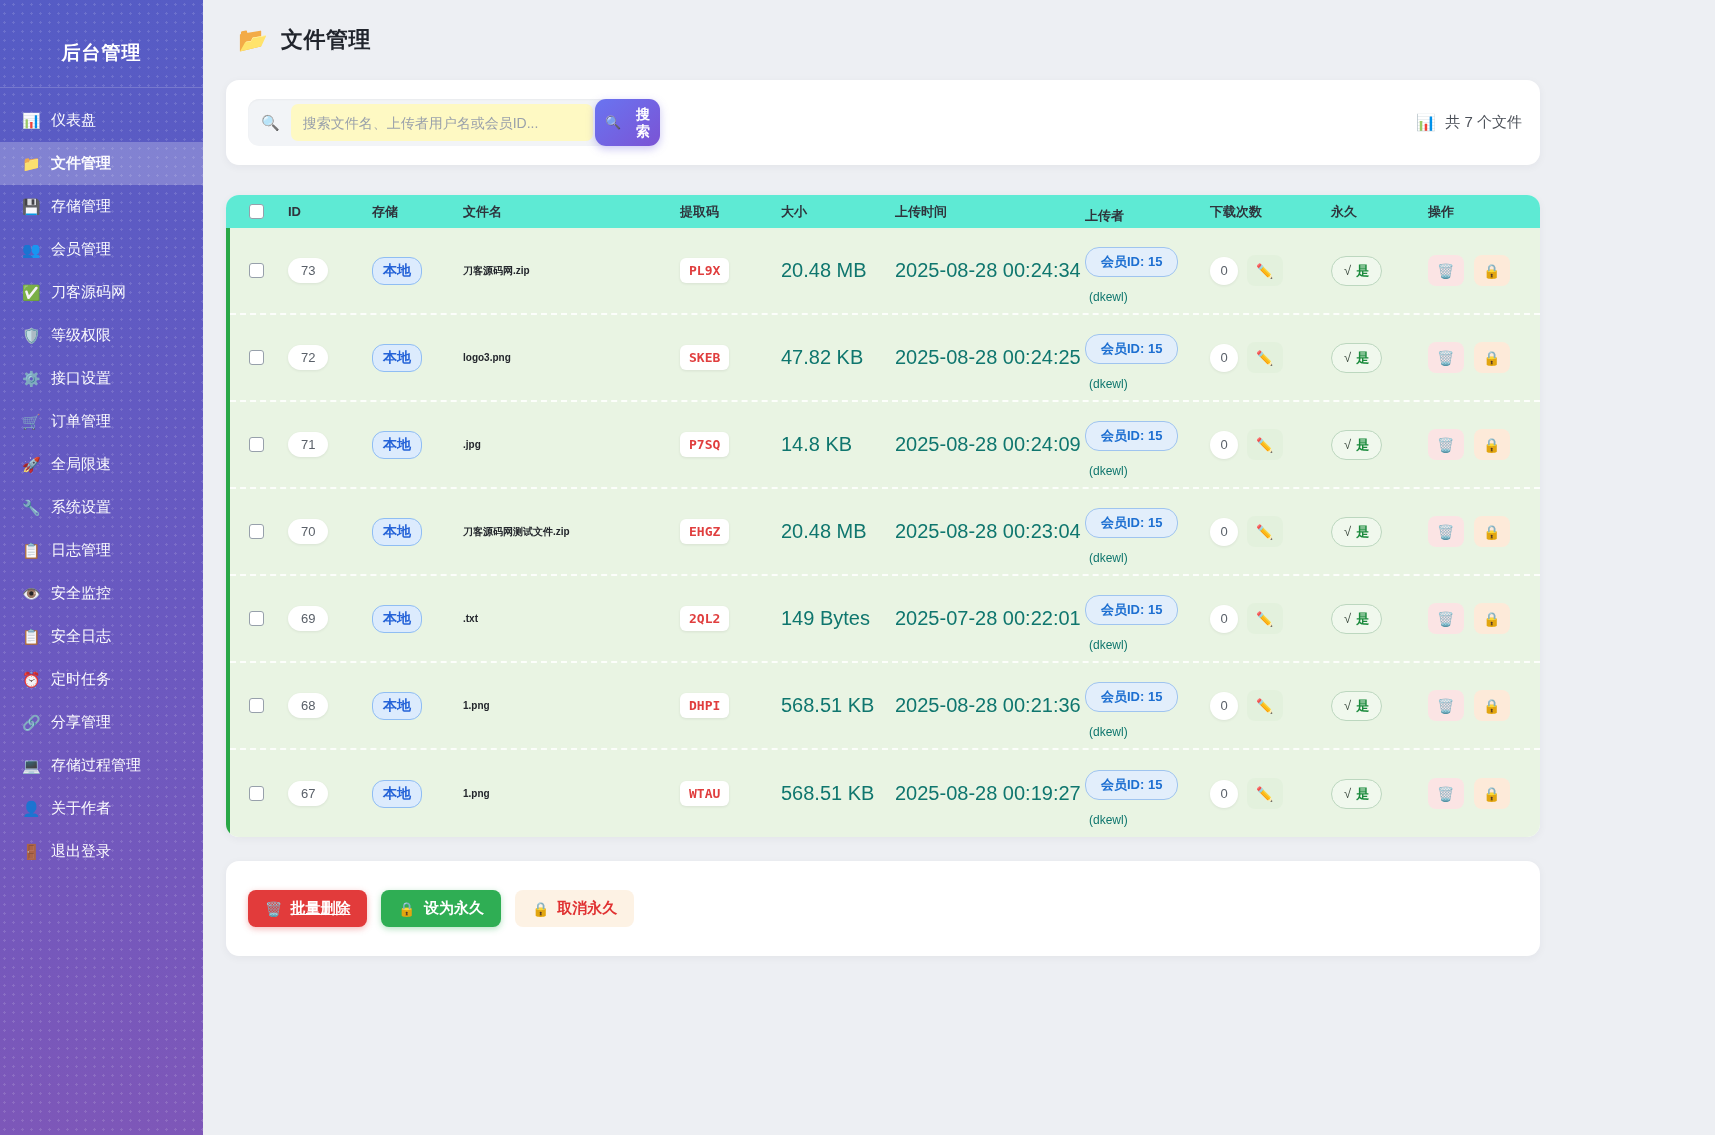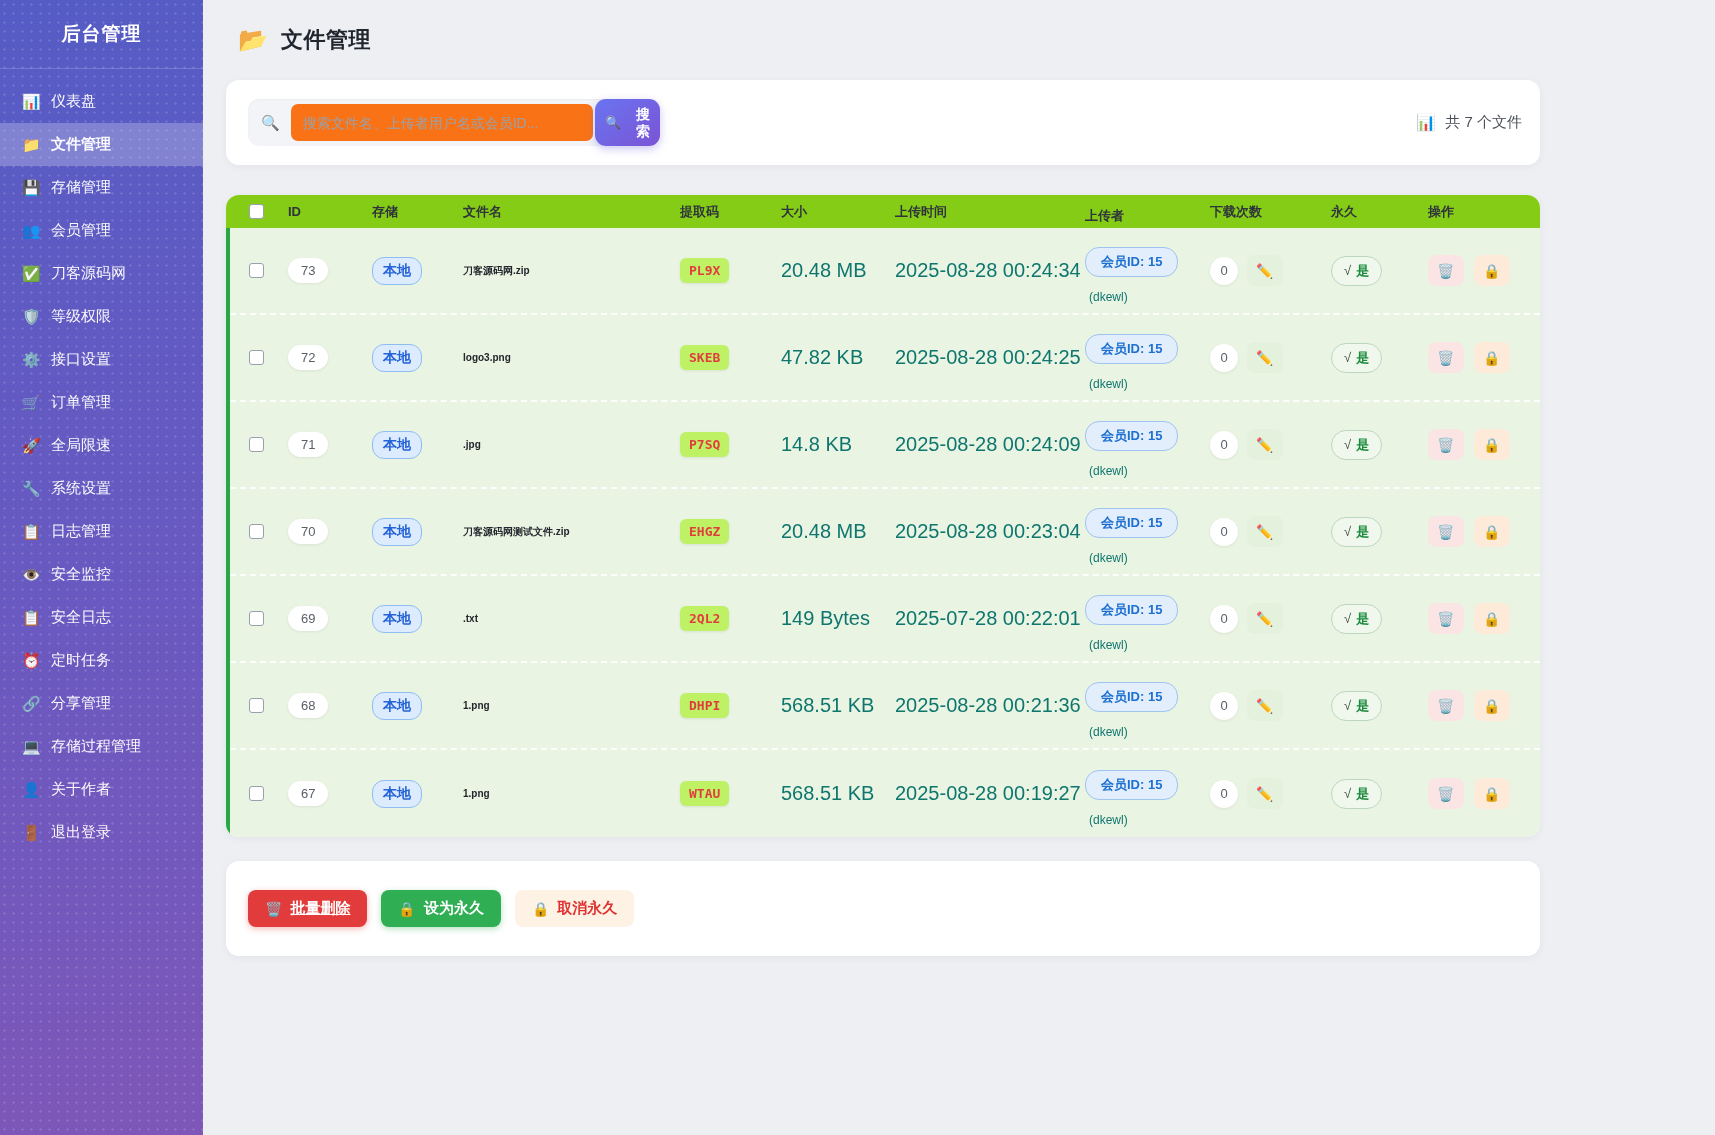--- a/index.html
+++ b/index.html
@@ -15,20 +15,21 @@
     background-image:
       radial-gradient(rgba(255,255,255,.13) 1px, transparent 1.4px),
       linear-gradient(170deg,#555cc5 0%, #6a59c0 55%, #7e57b8 100%);
     background-size:9px 9px, 100% 100%;
     color:#fff;
   }
   .sidebar-title {
     height:69px; display:flex; align-items:center; justify-content:center;
     font-size:19px; font-weight:bold; letter-spacing:1px;
     border-bottom:1px solid rgba(255,255,255,.18);
+    margin-top:19px;
   }
   .nav { padding-top:11px; }
   .nav-item {
     display:flex; align-items:center; gap:11px;
     height:43px; padding:0 22px;
     font-size:15px; color:rgba(255,255,255,.96); cursor:pointer;
   }
   .nav-item.active { background:rgba(255,255,255,.24); font-weight:bold; }
   .nav-icon { font-size:15px; width:18px; text-align:center; }
   
@@ -43,21 +44,21 @@
   
   .search-panel { height:85px; display:flex; align-items:center; justify-content:space-between; padding:0 18px 0 22px; }
   .search-group {
     display:flex; align-items:center; width:412px; height:47px;
     background:#f2f4f7; border-radius:11px; padding-left:13px;
     box-shadow:inset 0 1px 2px rgba(0,0,0,.04);
   }
   .search-group .mag { font-size:15px; margin-right:11px; opacity:.85; }
   .search-input {
     width:302px; height:37px; border:none; outline:none;
-    background:#f97316; border-radius:7px; padding:0 12px;
+    background:#fef9c3; border-radius:7px; padding:0 12px;
     font-size:14px; color:#333; font-family:inherit;
   }
   .search-input::placeholder { color:#9aa1ab; }
   .search-btn {
     margin-left:auto; width:65px; height:47px; border:none; cursor:pointer;
     border-radius:11px; color:#fff; font-family:inherit;
     background:linear-gradient(140deg,#6b71ee 10%,#7a55d6 95%);
     display:flex; align-items:center; justify-content:center; gap:4px;
     font-size:14px; font-weight:bold;
     box-shadow:0 3px 8px rgba(106,95,220,.35);
@@ -67,21 +68,21 @@
   .file-count { display:flex; align-items:center; gap:9px; color:#4b5058; font-size:15px; }
   .file-count .cnt-icon { font-size:16px; }
   
   .table-panel { margin-top:30px; overflow:hidden; }
   .grid-row {
     display:grid;
     grid-template-columns:58px 84px 91px 217px 101px 114px 190px 125px 121px 97px 1fr;
     align-items:center;
   }
   .thead {
-    height:33px; background:#84cc16; padding-left:4px;
+    height:33px; background:#5eead4; padding-left:4px;
     font-size:13px; font-weight:bold; color:#2f343c;
   }
   .tbody { border-left:4px solid #28a745; }
   .trow { min-height:87px; background:#e9f4e3; border-bottom:2px dashed rgba(255,255,255,.85); }
   .trow:last-child { border-bottom:none; }
   .cell { display:flex; align-items:center; }
   .c-check { padding-left:19px; }
   input[type="checkbox"] {
     appearance:none; width:15px; height:15px; background:#fff;
     border:1.5px solid #97a0ab; border-radius:3px; cursor:pointer;
@@ -90,21 +91,21 @@
   .id-pill {
     background:#fff; color:#5a6069; font-size:13px;
     padding:5px 13px; border-radius:13px; box-shadow:0 1px 3px rgba(0,0,0,.07);
   }
   .storage-pill {
     background:#dcebfd; border:1px solid #8fbdf3; color:#2563d8;
     font-size:14px; font-weight:bold; padding:4px 10px; border-radius:12px;
   }
   .fname { font-size:10px; font-weight:bold; color:#23262c; }
   .code-pill {
-    background:#bef264; color:#e03e3e; font-weight:bold;
+    background:#ffffff; color:#e03e3e; font-weight:bold;
     font-family:"DejaVu Sans Mono","Liberation Mono",monospace;
     font-size:13px; padding:5px 9px; border-radius:6px;
     box-shadow:0 1px 3px rgba(0,0,0,.08);
   }
   .c-size span, .c-time span { font-size:20px; color:#0f766e; }
   .c-uploader { flex-direction:column; align-items:flex-start; justify-content:center; gap:13px;margin-top:9px; }
   .uploader-pill {
     background:#e2eefb; border:1px solid #9fc4ef; color:#1d6fd1;
     font-size:13px; font-weight:bold; padding:5px 15px; border-radius:14px;
   }

